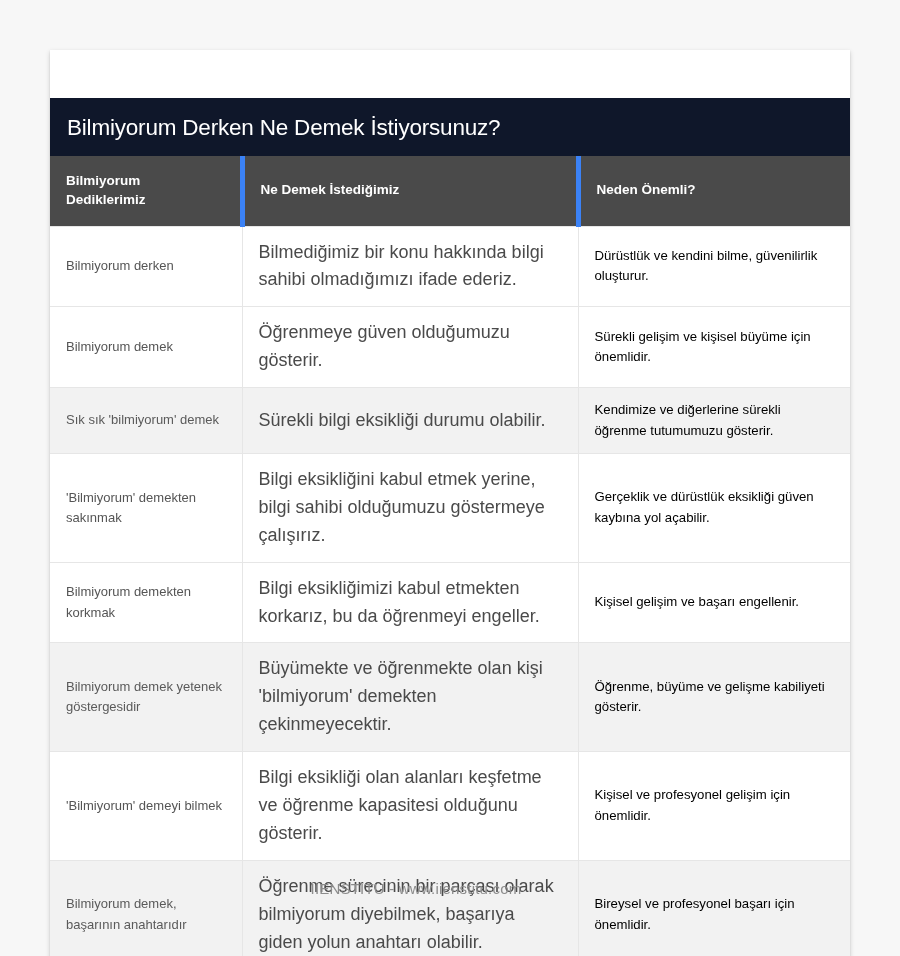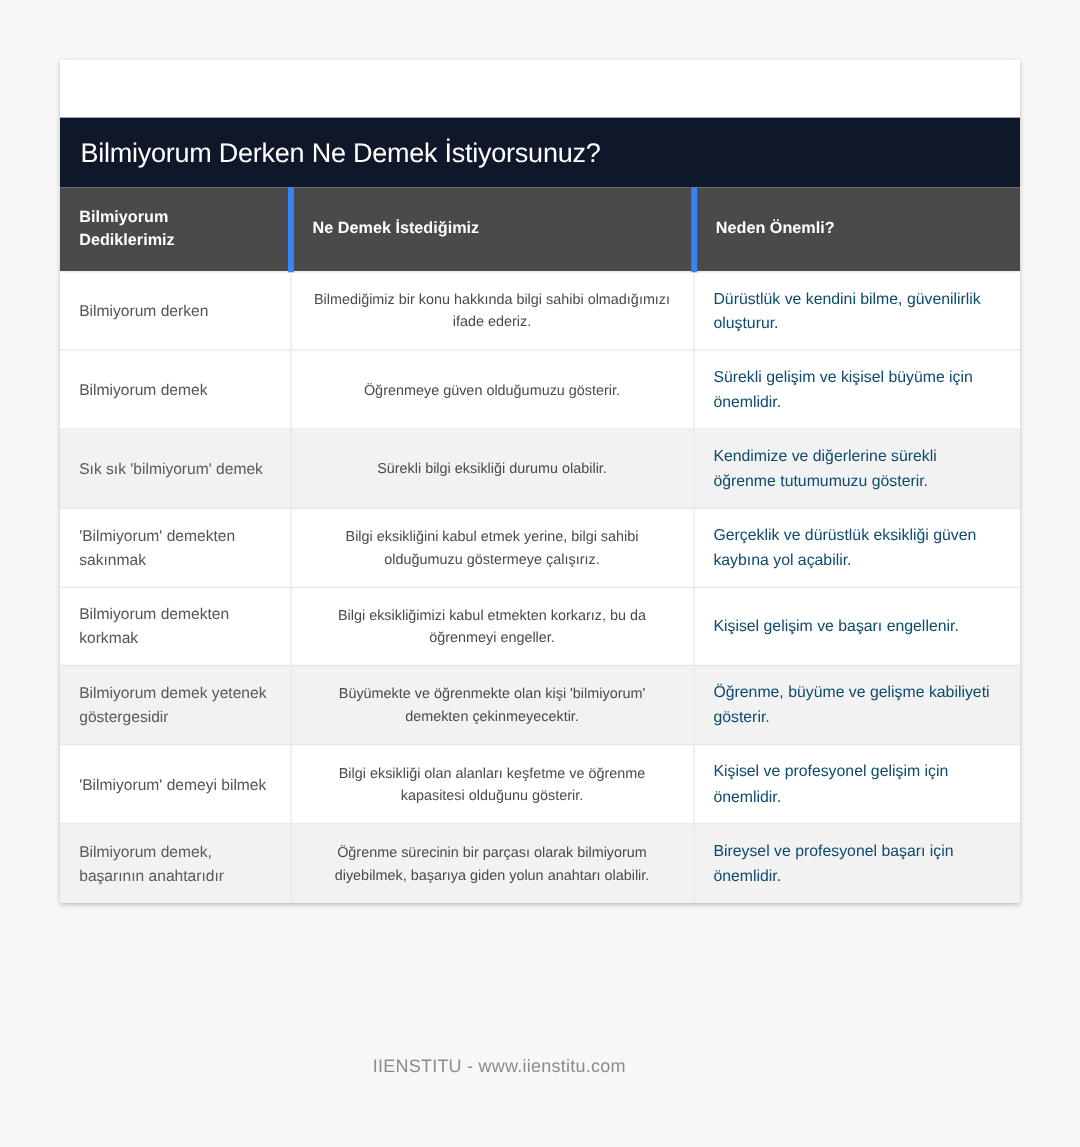--- a/index.html
+++ b/index.html
@@ -89,22 +89,22 @@
   }
   tbody td:first-child { border-left: none; }
 
   tbody tr.odd  td { background: #ffffff; }
   tbody tr.even td { background: #f2f2f2; }
 
   tbody tr.even td.cell-1 { color: #5a5a5a; }
 
   
   td.cell-1 { font-size: 13px; color: #555555; }
-  td.cell-2 { font-size: 12px; color: #4a4a4a; text-align: center; }
-  td.cell-3 { font-size: 13.2px; color: #0c4a6e; padding-left: 16px; }
+  td.cell-2 { font-size: 18px; color: #4a4a4a; }
+  td.cell-3 { font-size: 13.2px; color: #000000; padding-left: 16px; }
 
   
   .footer {
     position: absolute;
     left: 0;
     top: 880px;
     width: 832px;
     text-align: center;
     font-size: 15px;
     color: #8c8c8c;

